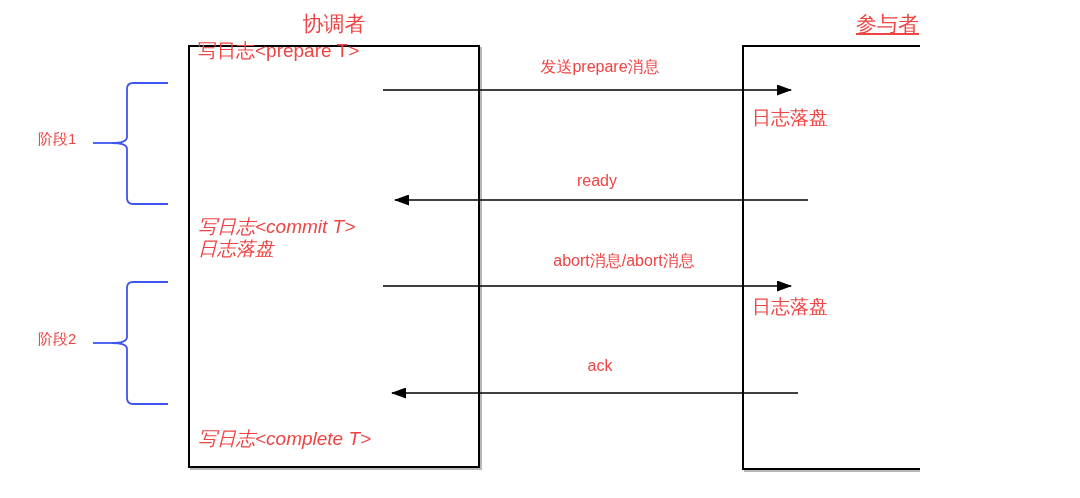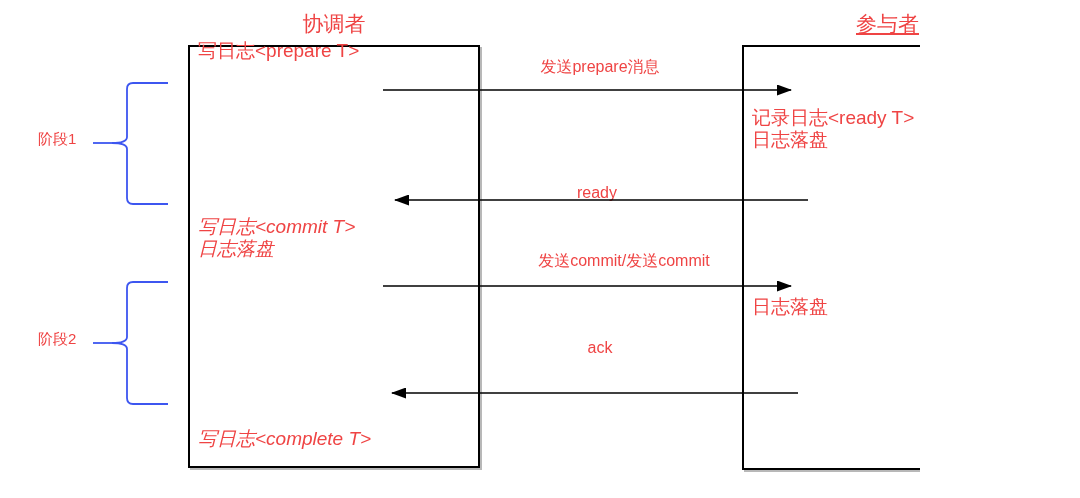--- a/index.html
+++ b/index.html
@@ -74,31 +74,30 @@
   <div class="box-title title-participant">参与者</div>
 
   <div class="box-text" style="left:198px; top:40px;">写日志&lt;prepare T&gt;</div>
   <div class="box-text" style="left:198px; top:216px;font-style:italic;">
     <div>写日志&lt;commit T&gt;</div>
     <div>日志落盘</div>
   </div>
   <div class="box-text" style="left:198px; top:428px;font-style:italic;">写日志&lt;complete T&gt;</div>
 
   <div class="box-text" style="left:752px; top:107px;">
-    <div>记录日志&lt;ready T&gt;</div>
     <div>日志落盘</div>
   </div>
   <div class="box-text" style="left:752px; top:296px;">
     <div>日志落盘</div>
   </div>
 
   <div class="msg-label" style="left:600px; top:57px;">发送prepare消息</div>
-  <div class="msg-label" style="left:597px; top:184px;">ready</div>
-  <div class="msg-label" style="left:624px; top:251px;">发送commit/发送commit</div>
-  <div class="msg-label" style="left:600px; top:339px;">ack</div>
+  <div class="msg-label" style="left:597px; top:172px;">ready</div>
+  <div class="msg-label" style="left:624px; top:251px;">abort消息/abort消息</div>
+  <div class="msg-label" style="left:600px; top:357px;">ack</div>
 
   <div class="phase-label" style="top:130px;">阶段1</div>
   <div class="phase-label" style="top:330px;text-align:right;">阶段2</div>
 
   <svg class="overlay-svg" width="1080" height="498" viewBox="0 0 1080 498">
     <defs>
       <marker id="arrow" markerWidth="15" markerHeight="11" refX="14" refY="5.5" orient="auto" markerUnits="userSpaceOnUse">
         <path class="arrow-head" d="M0,0 L15,5.5 L0,11 Z"></path>
       </marker>
     </defs>

